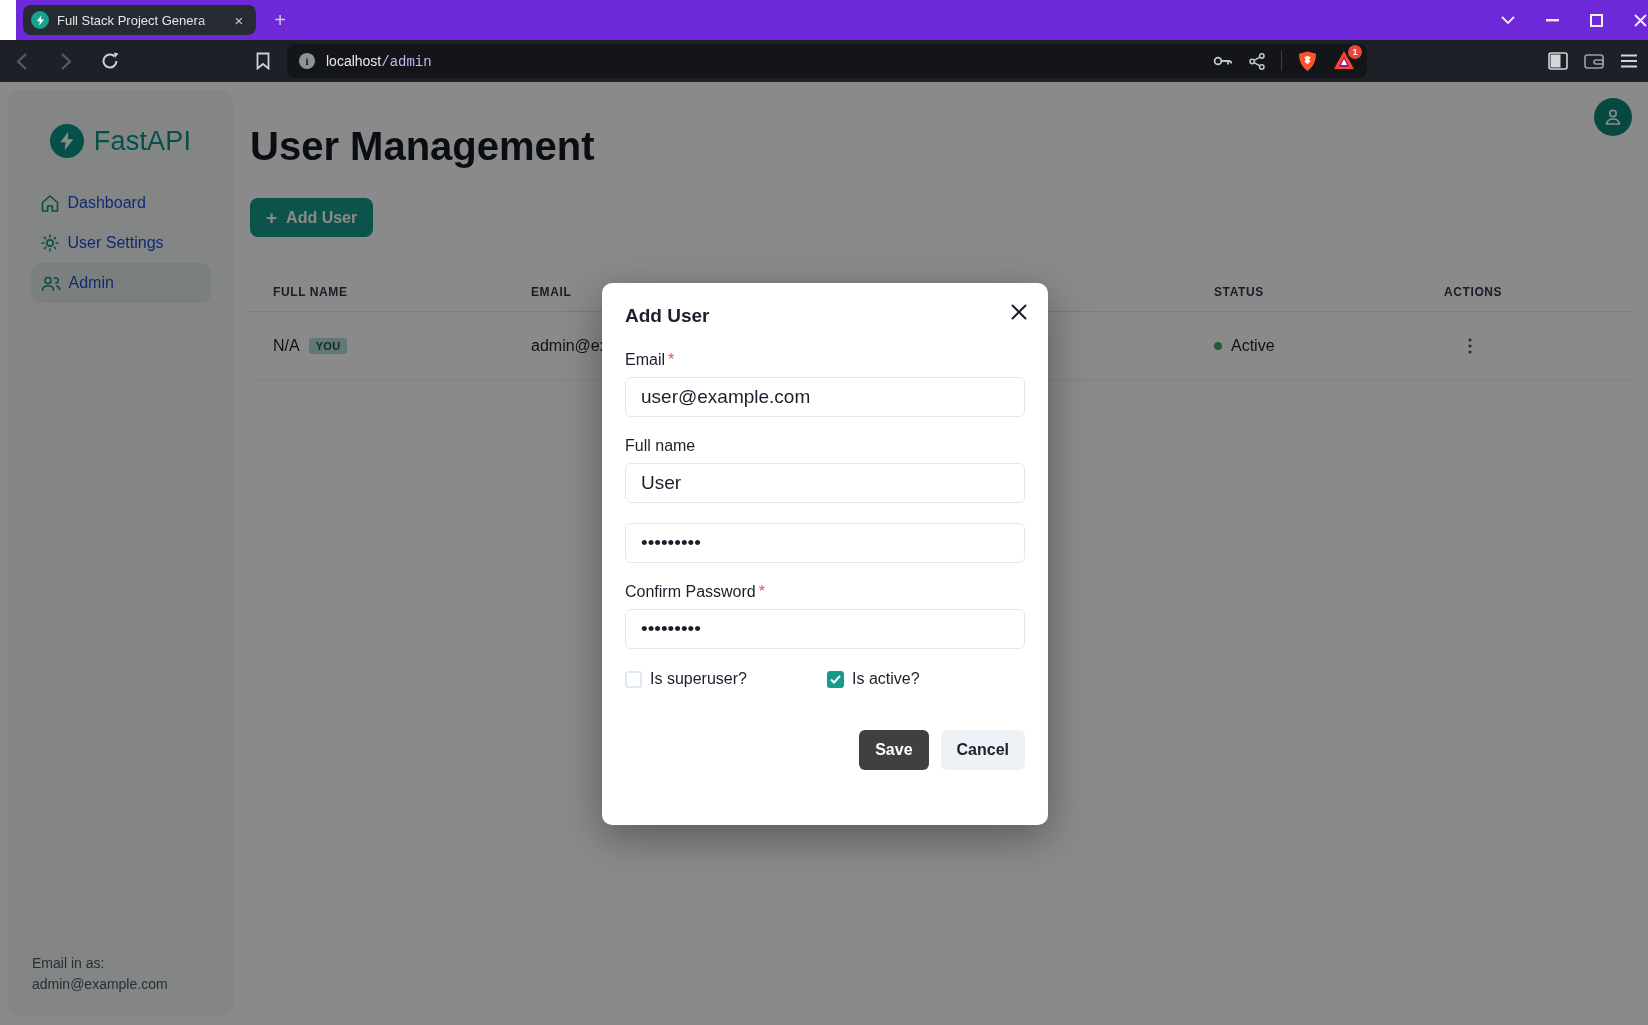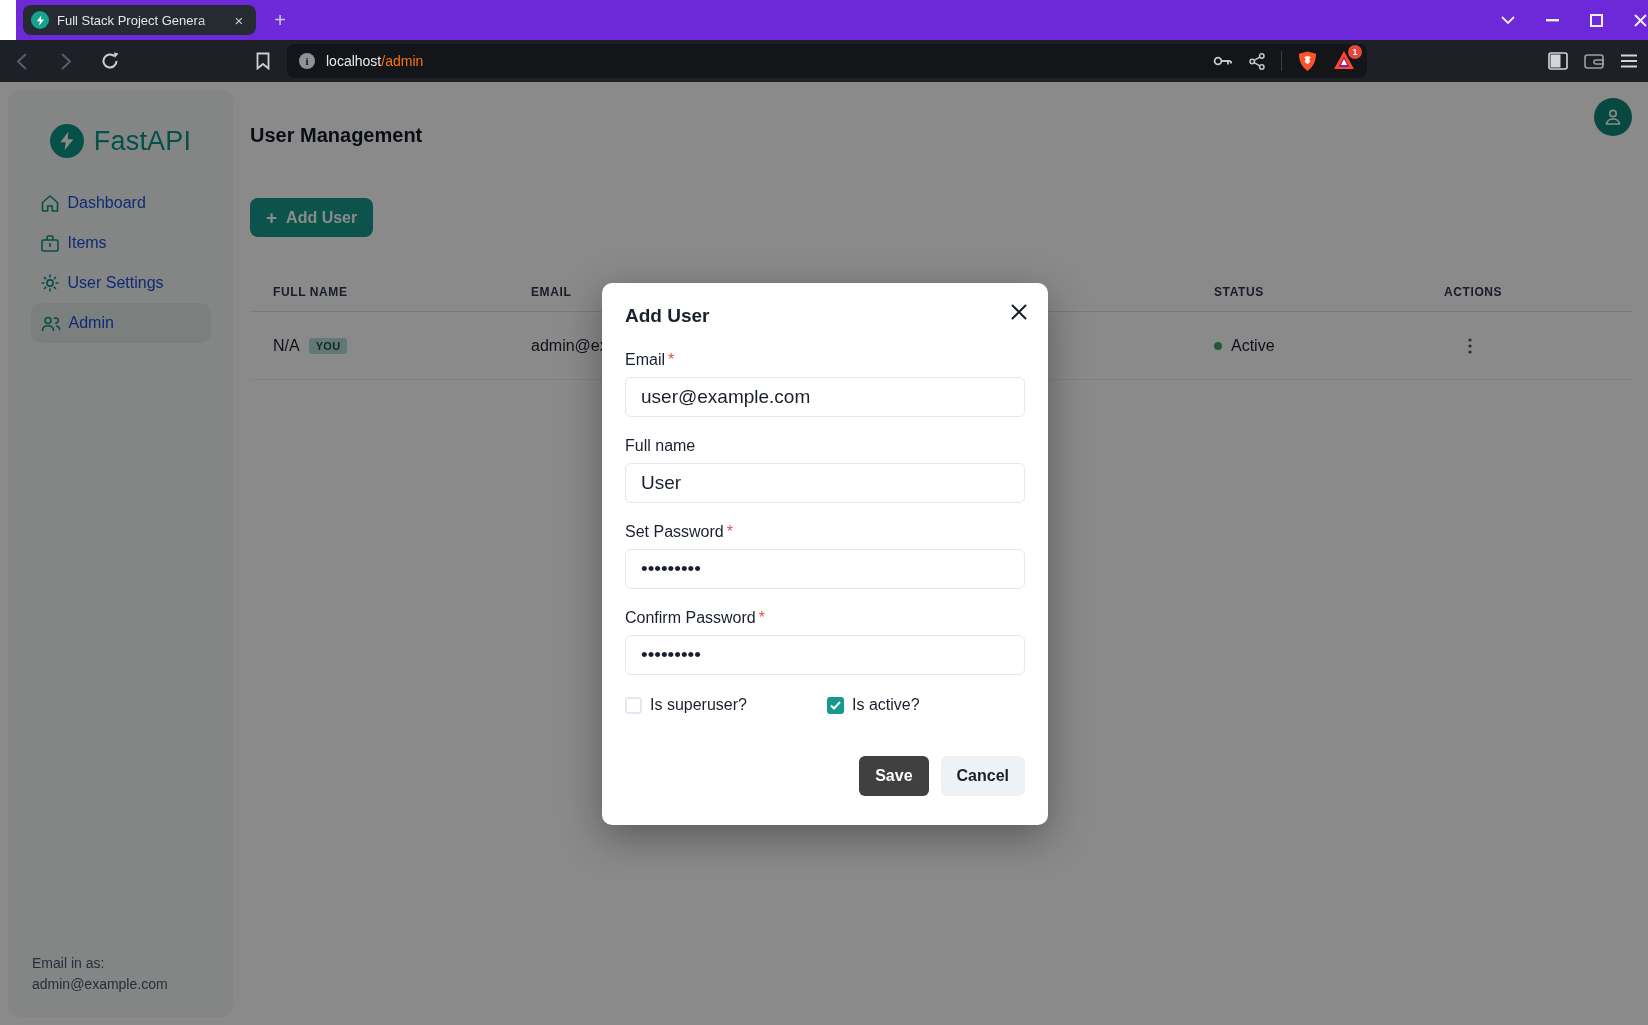--- a/index.html
+++ b/index.html
@@ -19,21 +19,21 @@
   .win-btn { display:flex; align-items:center; justify-content:center; width:20px; height:20px; }
 
   
   .toolbar { position:absolute; top:40px; left:0; width:1648px; height:42px; background:#1d2026; z-index:30; }
   .nav-btns { position:absolute; left:10px; top:0; height:42px; display:flex; align-items:center; gap:20px; }
   .nav-ico { width:24px; height:24px; display:flex; align-items:center; justify-content:center; }
   .bookmark { position:absolute; left:251px; top:9px; width:24px; height:24px; display:flex; align-items:center; justify-content:center; }
   .url-pill { position:absolute; left:287px; top:4px; width:1080px; height:34px; background:#131519; border-radius:8px; display:flex; align-items:center; padding:0 12px; }
   .info-ico { width:16px; height:16px; border-radius:50%; background:#8d939b; color:#16181d; font-size:11px; font-weight:bold; display:flex; align-items:center; justify-content:center; flex:none; font-family:"Liberation Serif", serif; }
   .url-text { margin-left:11px; font-size:14px; color:#e8eaed; }
-  .url-text .path { color:#f97316; }
+  .url-text .path { color:#c4b5fd;font-family:Liberation Mono, monospace; }
   .pill-right { margin-left:auto; display:flex; align-items:center; gap:16px; }
   .pill-divider { width:1px; height:20px; background:#3a3f46; }
   .rewards-wrap { position:relative; width:22px; height:22px; }
   .badge-count { position:absolute; top:-5px; right:-7px; min-width:14px; height:14px; border-radius:7px; background:#e8453c; color:#fff; font-size:9px; font-weight:bold; display:flex; align-items:center; justify-content:center; padding:0 3px; }
   .toolbar-right { position:absolute; right:10px; top:0; height:42px; display:flex; align-items:center; gap:16px; }
 
   
   .viewport { position:absolute; top:82px; left:0; width:1648px; height:943px; background:#ffffff; overflow:hidden; }
 
   
@@ -41,21 +41,21 @@
   .logo { margin-top:34px; display:flex; align-items:center; justify-content:center; gap:10px; }
   .logo-circle { width:34px; height:34px; border-radius:50%; background:#0a968a; display:flex; align-items:center; justify-content:center; }
   .logo-text { font-size:27px; color:#0a968a; font-weight:500; letter-spacing:0.2px; }
   .nav { margin-top:25px; }
   .nav-item { width:180px; height:40px; margin:0 auto; border-radius:10px; display:flex; align-items:center; padding-left:9px; gap:8px; color:#1d4ed8; cursor:default; }
   .nav-item.active { background:#e4ebe9; }
   .nav-label { font-size:16px; }
   .sidebar-footer { position:absolute; left:24px; bottom:22px; font-size:14px; color:#4a5568; line-height:21px; }
 
   
-  .page-title { position:absolute; left:250px; top:42px; font-size:20px; font-weight:bold; color:#141a24; }
+  .page-title { position:absolute; left:250px; top:42px; font-size:40px; font-weight:bold; color:#141a24; }
   .add-btn { position:absolute; left:250px; top:116px; height:39px; padding:0 16px; border:none; border-radius:8px; background:#169a8b; color:#fff; font-family:inherit; font-size:16px; font-weight:bold; display:flex; align-items:center; gap:9px; }
   .add-btn .plus { font-size:19px; font-weight:bold; line-height:1; }
   .user-table { position:absolute; left:250px; right:16px; top:190px; }
   .thead { display:flex; height:40px; align-items:center; border-bottom:1px solid #dfe4ea; }
   .th { font-size:12px; font-weight:bold; letter-spacing:0.6px; color:#2d3748; padding-left:23px; }
   .trow { display:flex; height:68px; align-items:center; border-bottom:1px solid #eef1f4; }
   .td { font-size:16px; color:#1a202c; padding-left:23px; display:flex; align-items:center; }
   .col-name { width:258px; flex:none; }
   .col-email { width:683px; flex:none; }
   .col-status { width:230px; flex:none; }
@@ -223,29 +223,20 @@
       <div class="nav-item">
         <span>
           <svg width="20" height="19" viewBox="0 0 20 19">
               <path d="M2.5 8.5L10 2l7.5 6.5V17h-5.2v-5h-4.6v5H2.5z" fill="none" stroke="#0f8f84" stroke-width="1.6" stroke-linejoin="round"></path>
             </svg>
         </span>
         <span class="nav-label">Dashboard</span>
       </div>
       <div class="nav-item">
         <span>
-          <svg width="20" height="19" viewBox="0 0 20 19">
-              <rect x="2" y="6" width="16" height="11" rx="1.5" fill="none" stroke="#0f8f84" stroke-width="1.6"></rect>
-              <path d="M7 6V3.5A1.5 1.5 0 0 1 8.5 2h3A1.5 1.5 0 0 1 13 3.5V6M10 9v4" fill="none" stroke="#0f8f84" stroke-width="1.6"></path>
-            </svg>
-        </span>
-        <span class="nav-label">Items</span>
-      </div>
-      <div class="nav-item">
-        <span>
           <svg width="20" height="20" viewBox="0 0 20 20">
               <circle cx="10" cy="10" r="3.1" fill="none" stroke="#0f8f84" stroke-width="1.6"></circle>
               <path d="M10 1.5v3M10 15.5v3M1.5 10h3M15.5 10h3M4 4l2.1 2.1M13.9 13.9L16 16M16 4l-2.1 2.1M6.1 13.9L4 16" stroke="#0f8f84" stroke-width="1.6"></path>
             </svg>
         </span>
         <span class="nav-label">User Settings</span>
       </div>
       <div class="nav-item active">
         <span>
           <svg width="21" height="19" viewBox="0 0 21 19">
@@ -318,21 +309,20 @@
     <div class="fields">
       <div class="field">
         <label class="field-label"><span>Email</span><span class="req">*</span></label>
         <input type="text" value="user@example.com" style="">
       </div>
       <div class="field">
         <label class="field-label"><span>Full name</span><span class="req"></span></label>
         <input type="text" value="User" style="">
       </div>
       <div class="field">
-        <label class="field-label"><span>Set Password</span><span class="req">*</span></label>
         <input type="text" value="•••••••••" style="">
       </div>
       <div class="field">
         <label class="field-label"><span>Confirm Password</span><span class="req">*</span></label>
         <input type="text" value="•••••••••" style="">
       </div>
     </div>
 
     <div class="checkrow">
       <div class="checkcol first">

